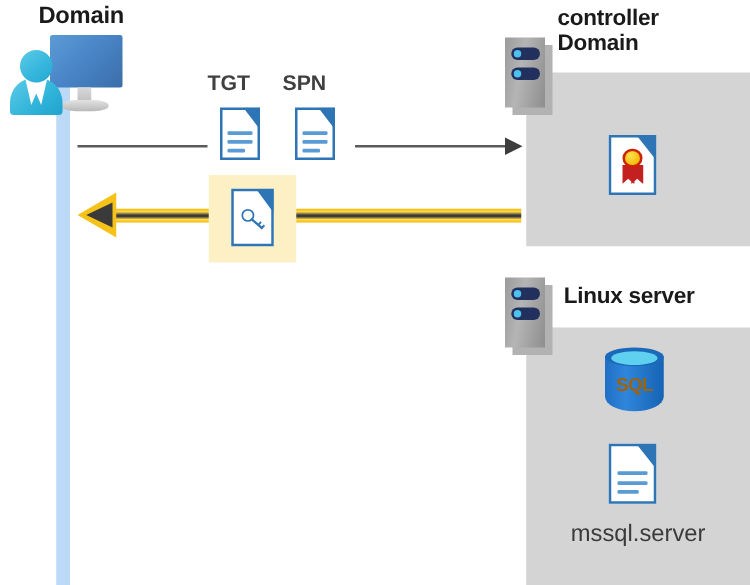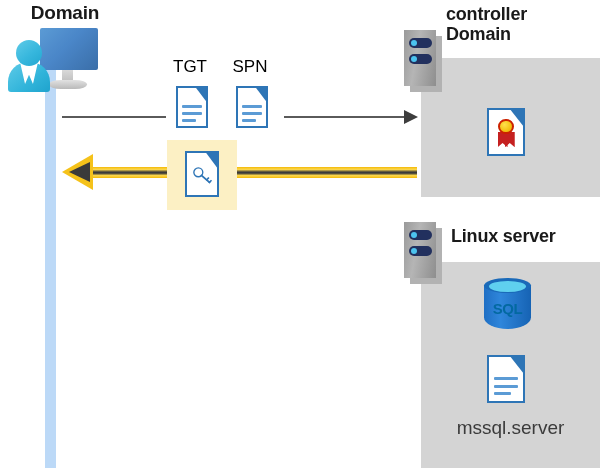--- a/index.html
+++ b/index.html
@@ -101,21 +101,21 @@
     position:absolute;right:0;top:0;width:42%;height:42%;
     background:#2e75b6;
     clip-path:polygon(100% 0, 100% 100%, 0 0);
   }
   .doc .ln{position:absolute;left:18%;height:3px;background:#5b9bd5;border-radius:1px;}
 
   
   .keyg{position:absolute;left:20%;top:26%;width:62%;height:52%;}
 
   
-  .minilbl{font-size:17px;color:#000000;text-align:center;}
+  .minilbl{font-size:17px;color:#404040;text-align:left;font-weight:bold;}
 
   
   .panel{background:#d4d4d4;}
   #dc-panel{left:421px;top:58px;width:179px;height:139px;}
   #ls-panel{left:421px;top:262px;width:179px;height:206px;}
 
   
   .rack{position:absolute;width:38px;height:62px;}
   .rack .shadow{
     position:absolute;left:6px;top:6px;width:32px;height:56px;background:#b2b2b2;
@@ -159,21 +159,21 @@
   .db-top{
     position:absolute;left:0;top:0;width:47px;height:15px;border-radius:50%;
     background:#1a6ab9;
   }
   .db-top-in{
     position:absolute;left:5px;top:3px;width:37px;height:11px;border-radius:50%;
     background:#5fd0ef;
   }
   .db-text{
     position:absolute;left:0;top:22px;width:47px;text-align:center;
-    color:#0369a1;font-size:15px;font-weight:bold;letter-spacing:-0.5px;
+    color:#a16207;font-size:15px;font-weight:bold;letter-spacing:-0.5px;
   }
 
   
   #keytab-icon{left:487px;top:355px;width:38px;height:48px;}
   #keytab-label{left:421px;top:417px;width:179px;text-align:center;font-size:19px;color:#3b3b3b;}
 </style>
 </head>
 <body>
 
 <div id="stage">

